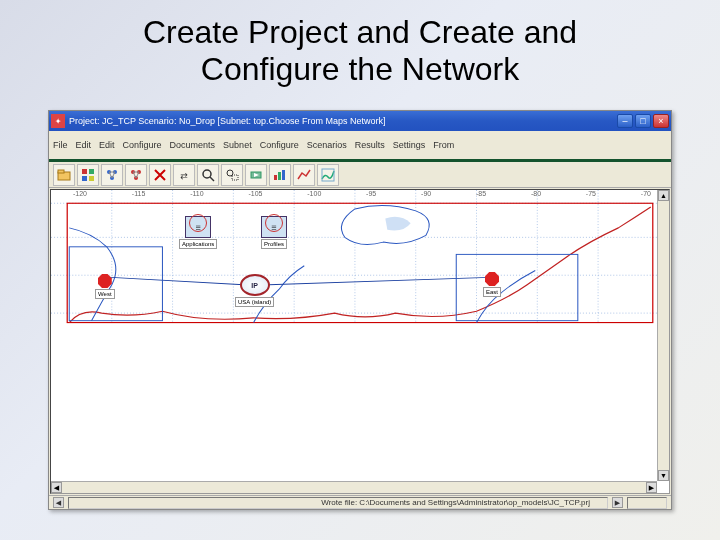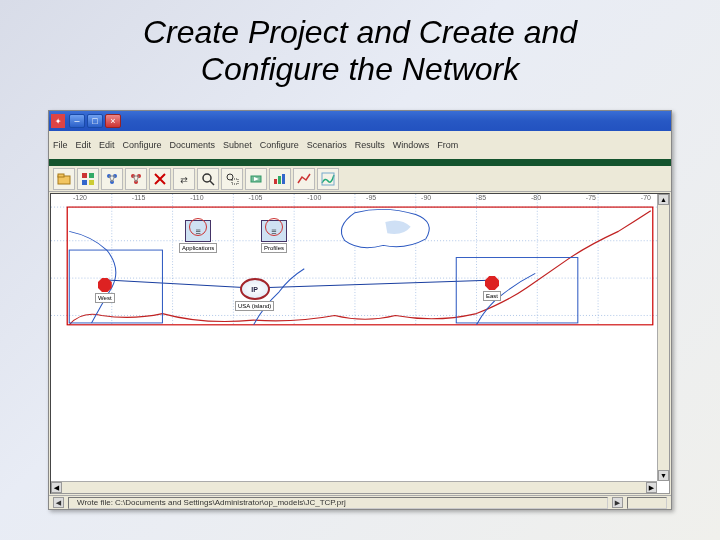--- a/index.html
+++ b/index.html
@@ -11,21 +11,20 @@
     overflow: hidden;
     position: relative;
   }
   .slide-title {
     text-align: center;
     font-size: 32px;
     font-weight: 400;
     color: #000;
     padding: 14px 108px 6px;
     line-height: 1.15;
-    font-style: italic;
   }
   .app-window {
     position: absolute;
     left: 48px;
     top: 110px;
     width: 624px;
     height: 400px;
     background: #ece9d8;
     border: 1px solid #888;
     box-shadow: 2px 2px 4px rgba(0,0,0,0.3);
@@ -57,21 +56,21 @@
   }
   .win-btn.close { background: linear-gradient(#e88,#c33); border-color:#922;}
   .menubar {
     height: 16px;
     background: #ece9d8;
     display: flex;
     align-items: center;
     font-size: 9px;
     padding: 14px 4px;
     gap: 8px;
-    border-bottom: 7px solid #14532d;
+    border-bottom: 3px solid #14532d;
     color:#333;
   }
   .menubar span { cursor: pointer; }
   .toolbar {
     height: 26px;
     background: #ece9d8;
     border-bottom: 1px solid #aaa;
     display: flex;
     align-items: center;
     padding: 0 4px;
@@ -162,52 +161,53 @@
   .statusbar {
     height: 14px;
     background: #ece9d8;
     border-top: 1px solid #aaa;
     font-size: 8px;
     color: #333;
     display:flex; align-items:center;
     padding: 0 4px;
     gap: 4px;
   }
-  .statusbar .seg { border:1px inset #ccc; padding:0 8px; height:12px; line-height:10px; }
+  .statusbar .seg { border:1px inset #ccc; padding:0 17px; height:12px; line-height:10px;text-align:right; }
   .statusbar .stretch { flex:1; }
   .link-line { stroke:#1a3fa0; stroke-width:1; }
   .red-border { stroke:#c00; stroke-width:1.2; fill:none; }
 </style>
 </head>
 <body>
 
 <div class="slide-title">Create Project and Create and Configure the Network</div>
 
 <div class="app-window">
 
   <div class="titlebar">
     <div class="app-icon">✦</div>
+    <div class="title-text">Project: JC_TCP Scenario: No_Drop  [Subnet: top.Choose From Maps Network]</div>
     <div class="win-btns">
       <div class="win-btn">–</div>
       <div class="win-btn">□</div>
       <div class="win-btn close">×</div>
     </div>
   </div>
 
   <div class="menubar">
     <span>File</span>
     <span>Edit</span>
     <span>Edit</span>
     <span>Configure</span>
     <span>Documents</span>
     <span>Subnet</span>
     <span>Configure</span>
     <span>Scenarios</span>
     <span>Results</span>
-    <span>Windows</span>
+    <span>Settings</span>
     <span>From</span>
   </div>
 
   <div class="toolbar">
     <div class="tbtn">
         <svg viewBox="0 0 16 16">
           <rect x="2" y="5" width="12" height="8" fill="#f2c561" stroke="#a87b1a"></rect>
           <rect x="2" y="3" width="6" height="3" fill="#f2c561" stroke="#a87b1a"></rect>
         </svg>
       </div>

